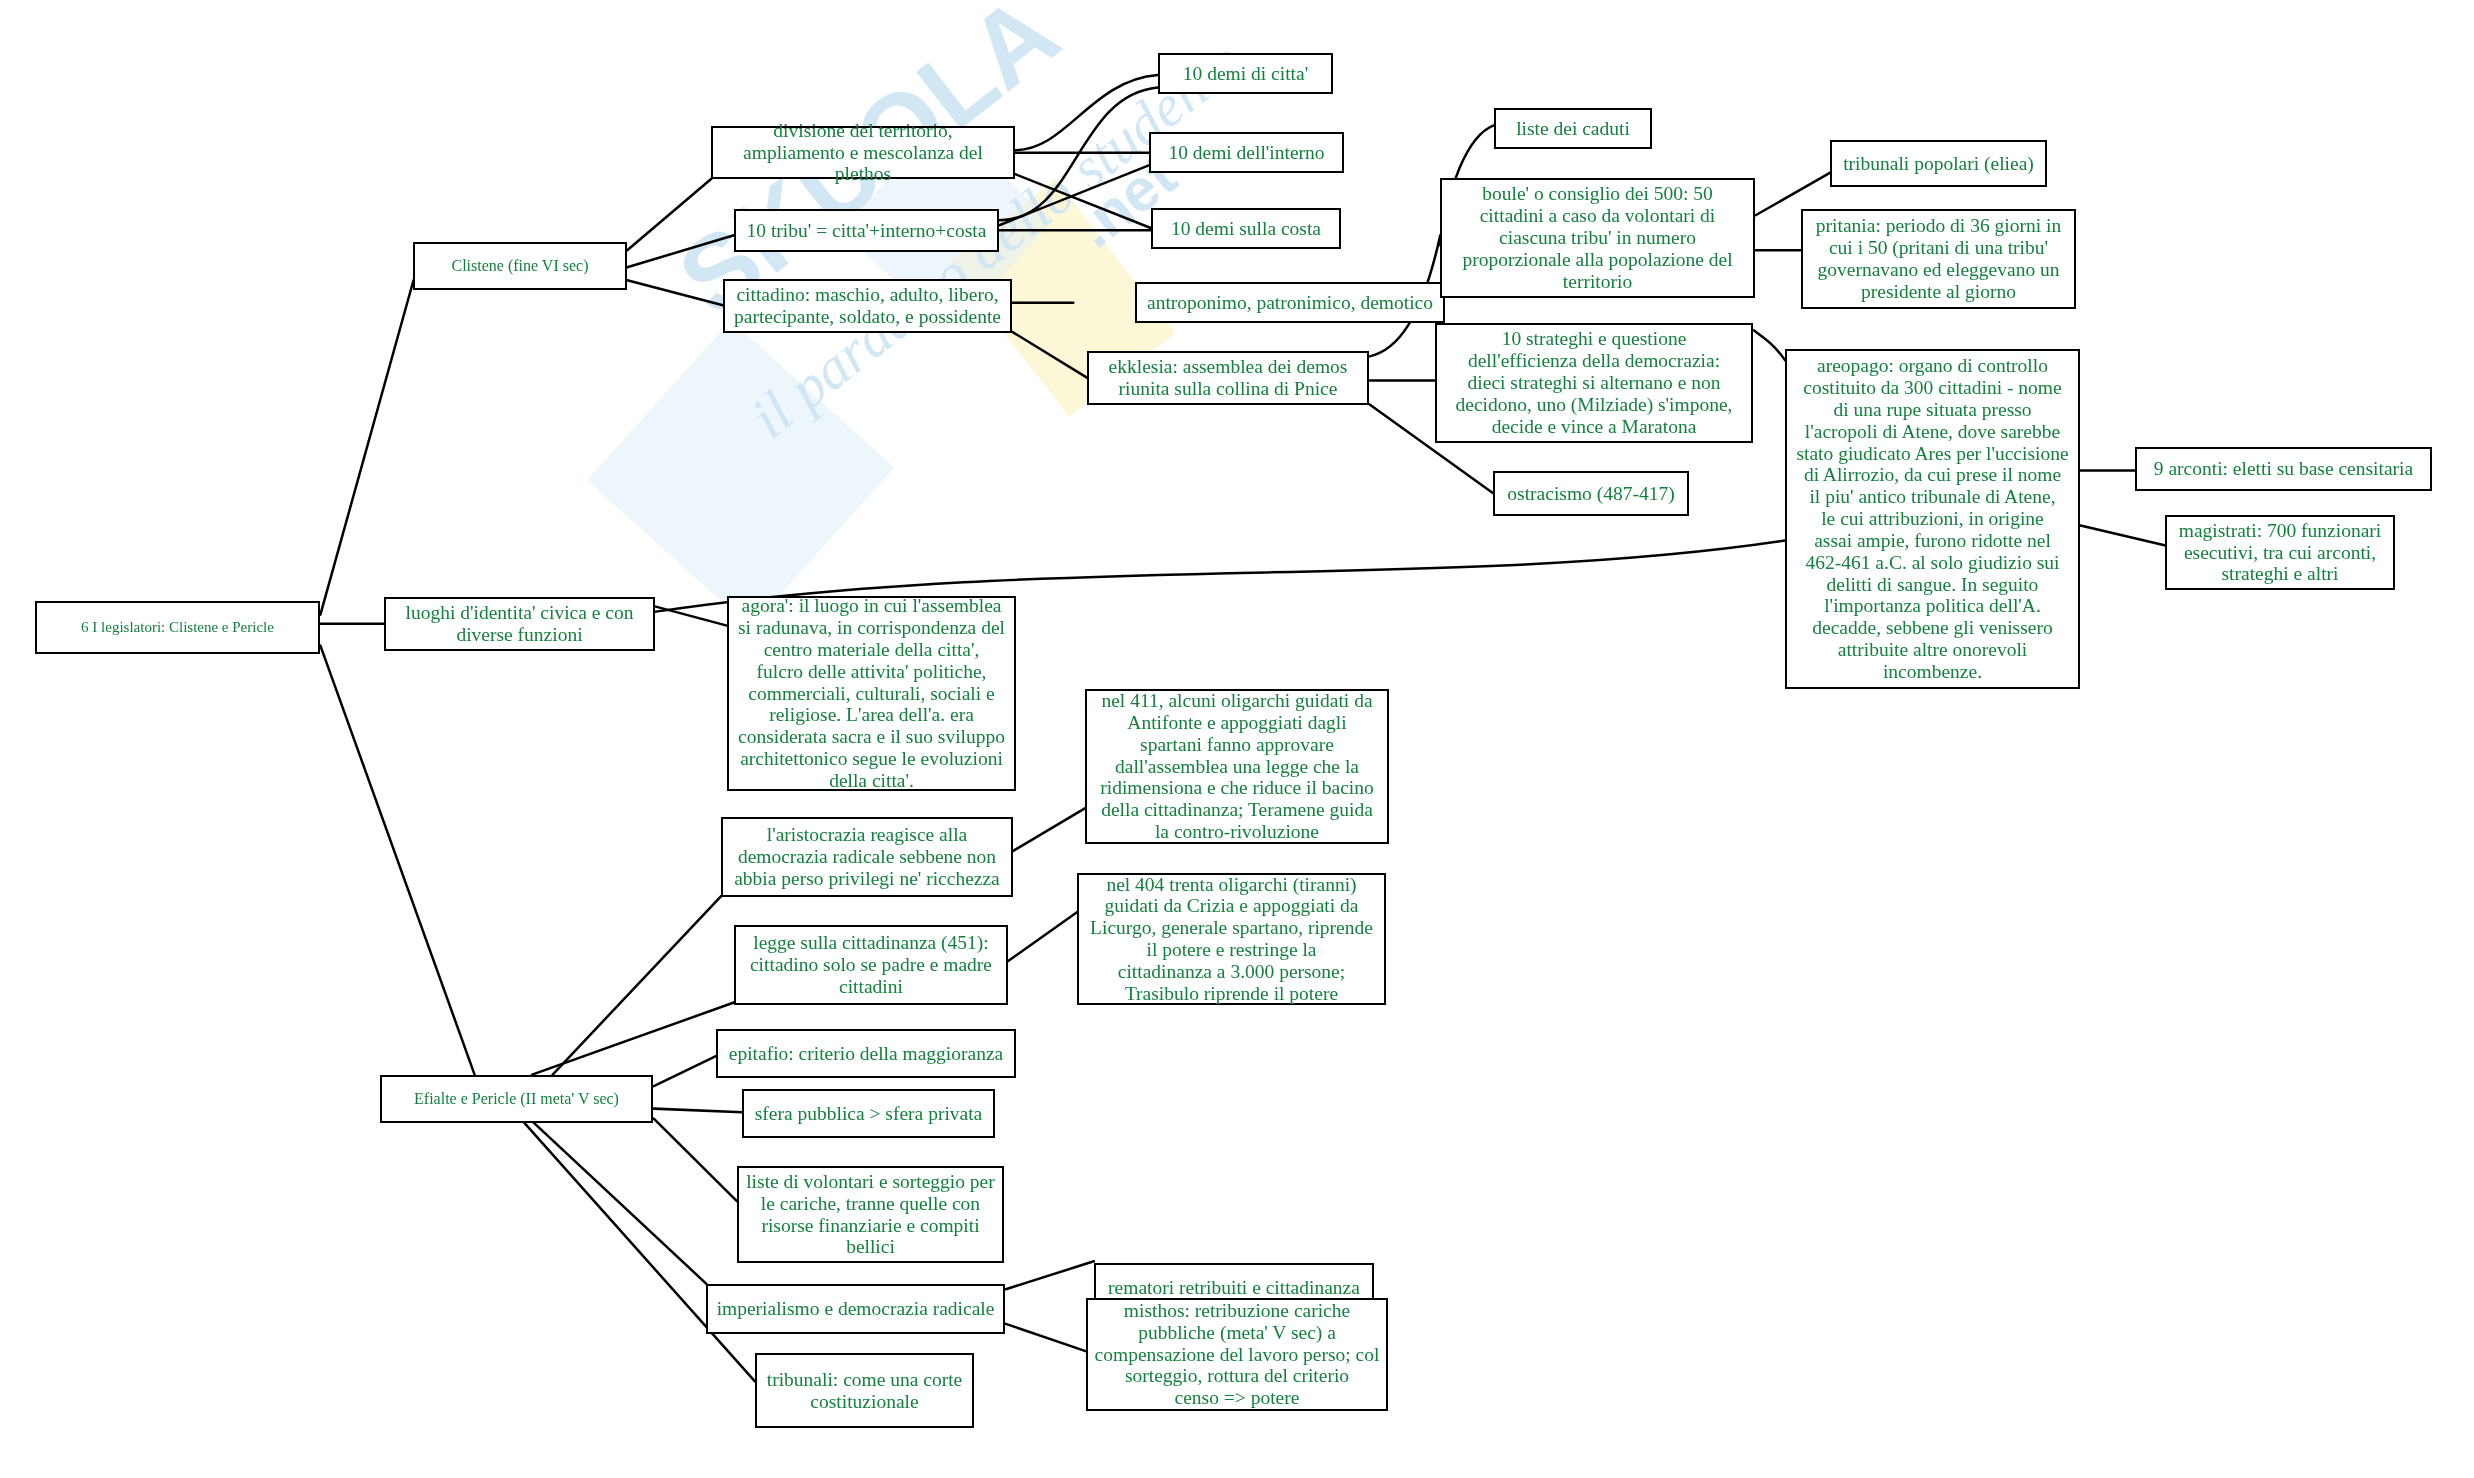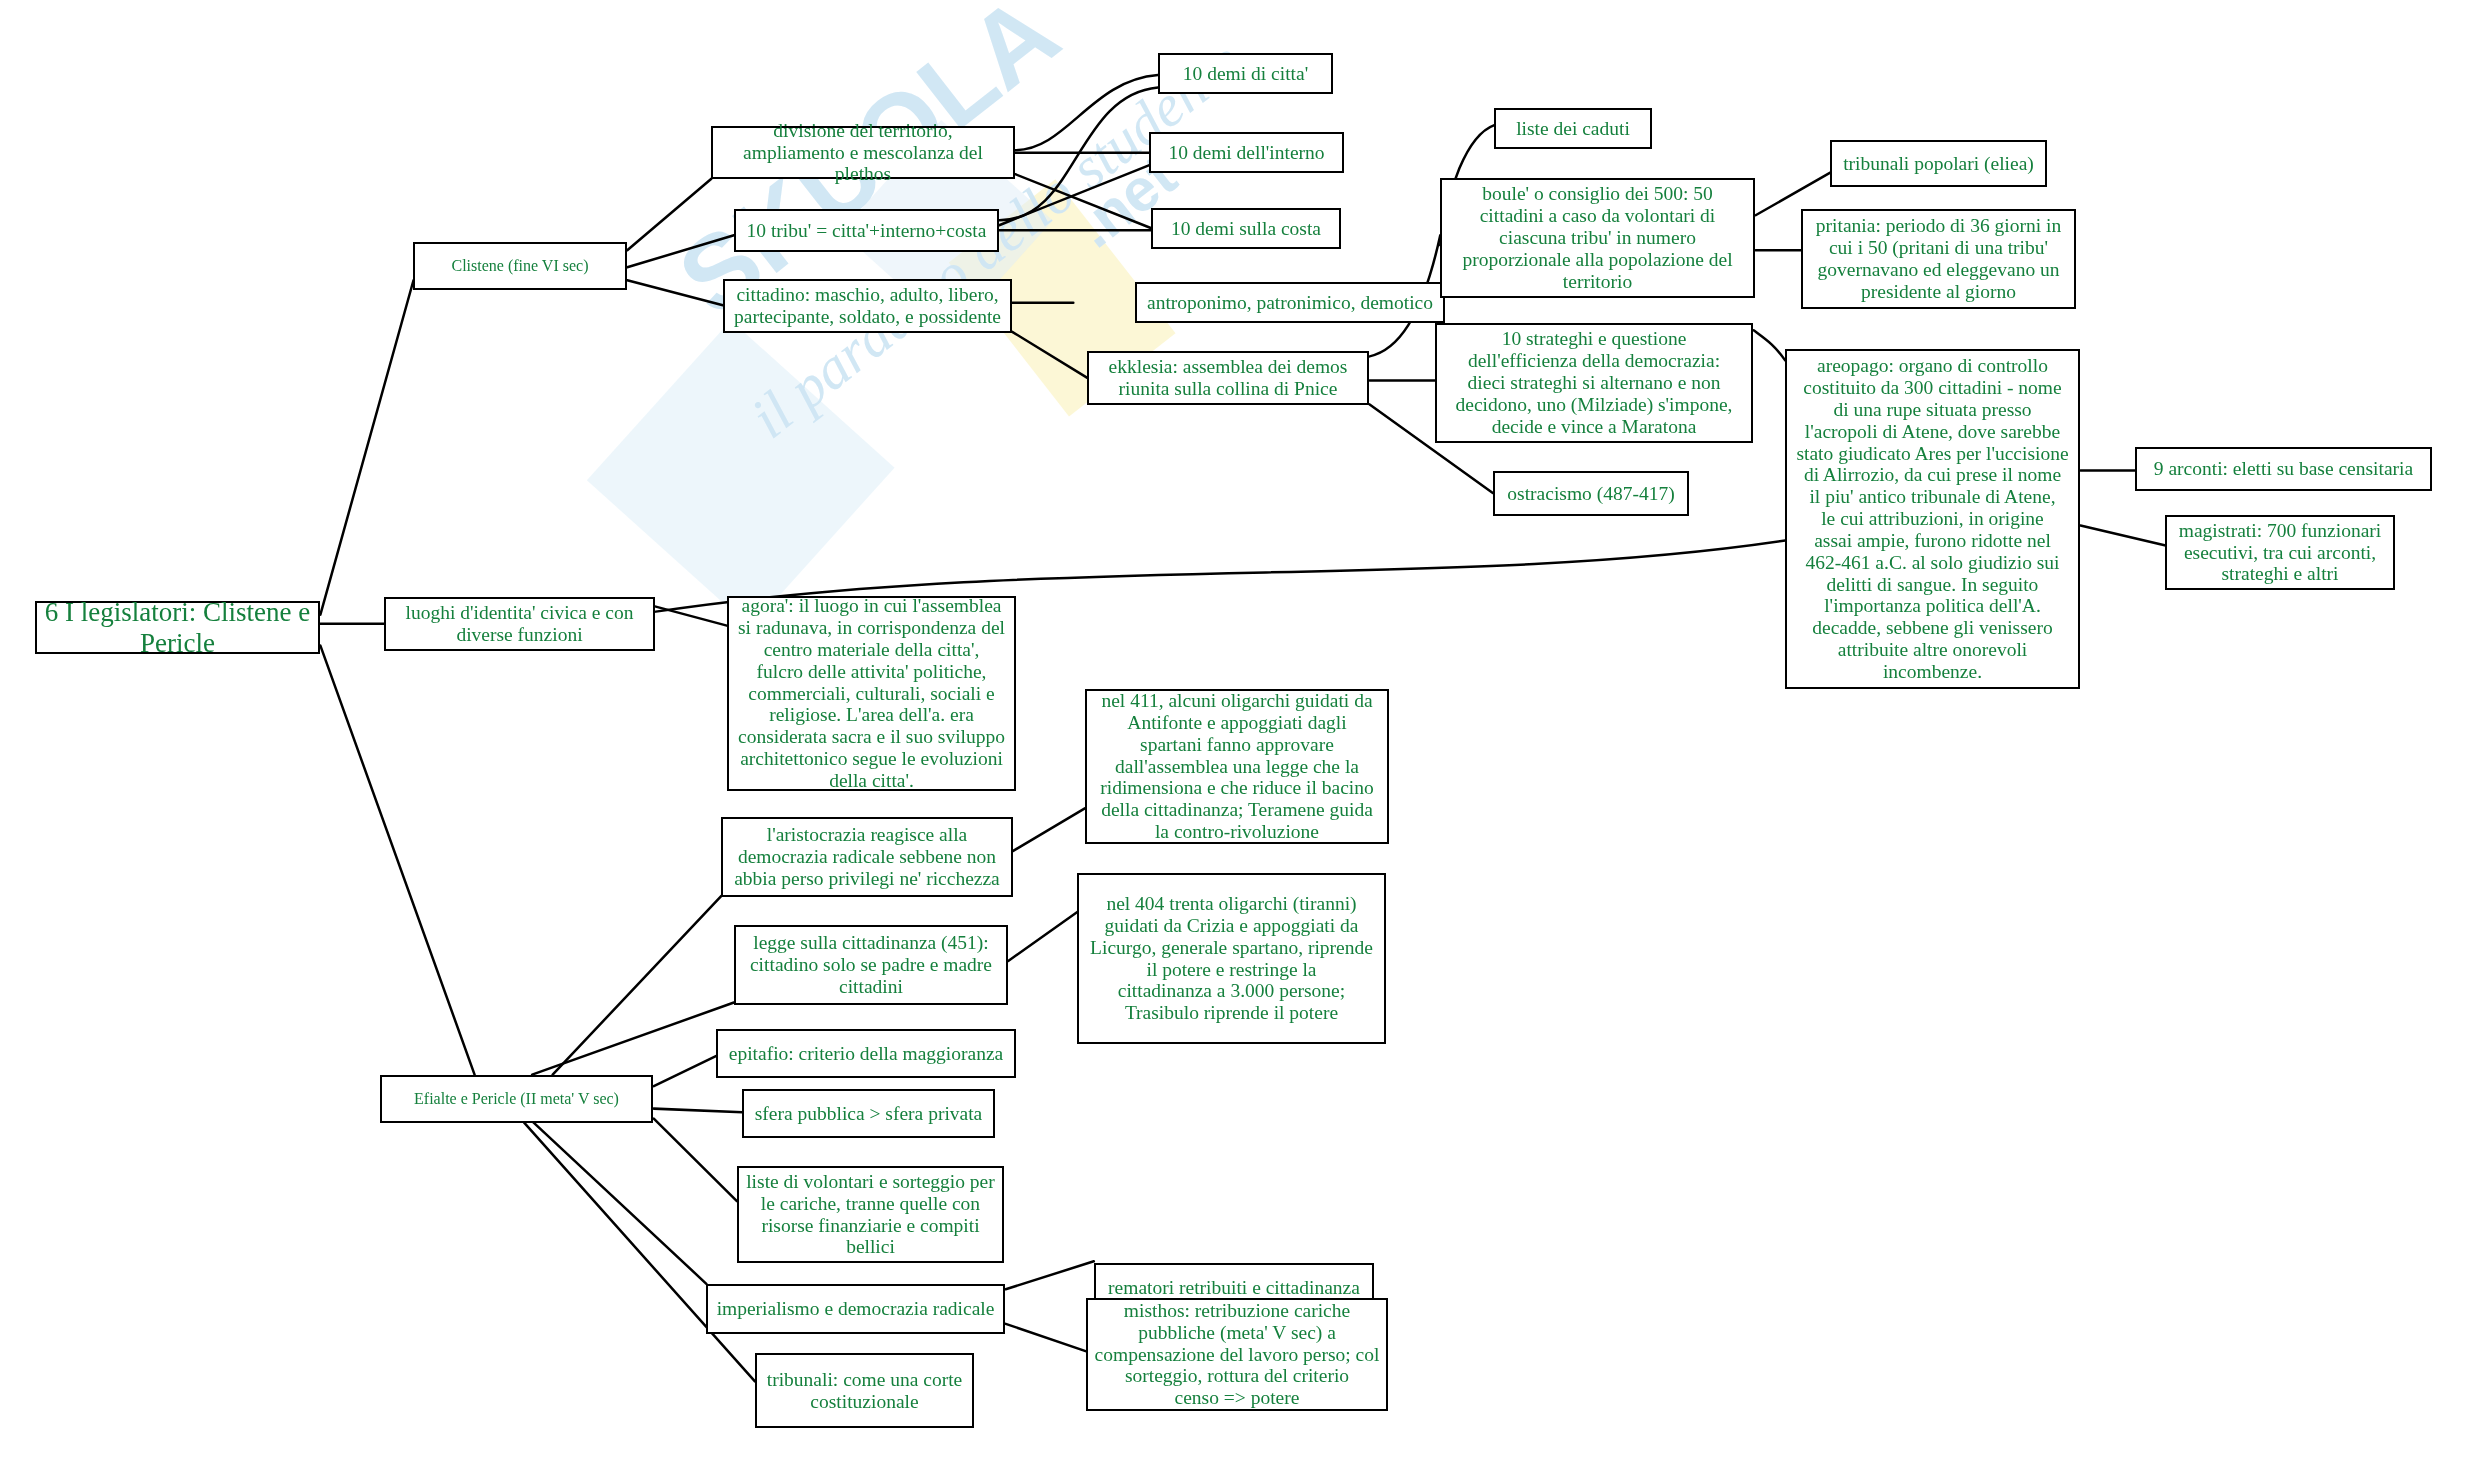--- a/index.html
+++ b/index.html
@@ -41,21 +41,21 @@
     color: #15803d;
     line-height: 1.12;
     z-index: 3;
     padding: 2px 5px;
   }
   .node .txt {
     display: block;
     width: 100%;
     white-space: pre-line;
   }
-  .fs-root   { font-size: 27px; }
+  .fs-root   { font-size: 15px; }
   .fs-major  { font-size: 16px; }
   .fs-std    { font-size: 19.5px; }
 </style>
 </head>
 <body>
 
 <div id="canvas">
 
   <svg id="watermark-layer" viewBox="0 0 4944 2953" preserveAspectRatio="none">
     <g transform="translate(2130,760) rotate(-38)">
@@ -221,21 +221,21 @@
 dall'assemblea una legge che la
 ridimensiona e che riduce il bacino
 della cittadinanza; Teramene guida
 la contro-rivoluzione</span>
       </div>
       <div class="node fs-std" style="left: 721px; top: 817px; width: 292px; height: 80px;">
         <span class="txt">l'aristocrazia reagisce alla
 democrazia radicale sebbene non
 abbia perso privilegi ne' ricchezza</span>
       </div>
-      <div class="node fs-std" style="left: 1077px; top: 873px; width: 309px; height: 171px;">
+      <div class="node fs-std" style="left: 1077px; top: 873px; width: 309px; height: 132px;">
         <span class="txt">nel 404 trenta oligarchi (tiranni)
 guidati da Crizia e appoggiati da
 Licurgo, generale spartano, riprende
 il potere e restringe la
 cittadinanza a 3.000 persone;
 Trasibulo riprende il potere</span>
       </div>
       <div class="node fs-std" style="left: 734px; top: 925px; width: 274px; height: 80px;">
         <span class="txt">legge sulla cittadinanza (451):
 cittadino solo se padre e madre

